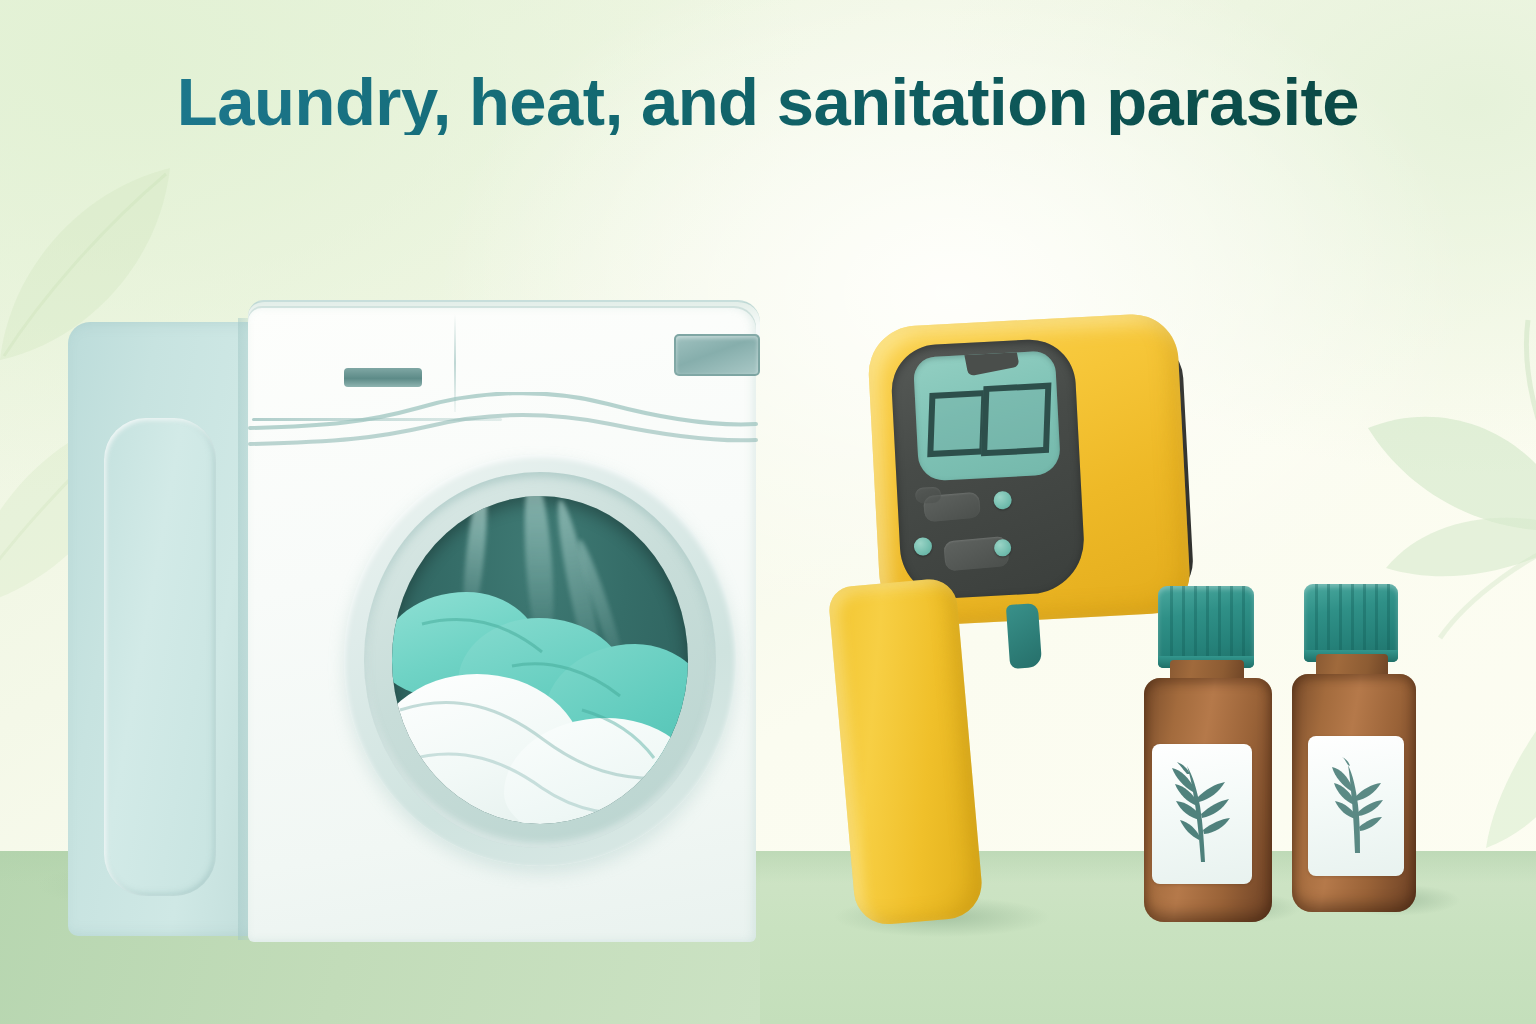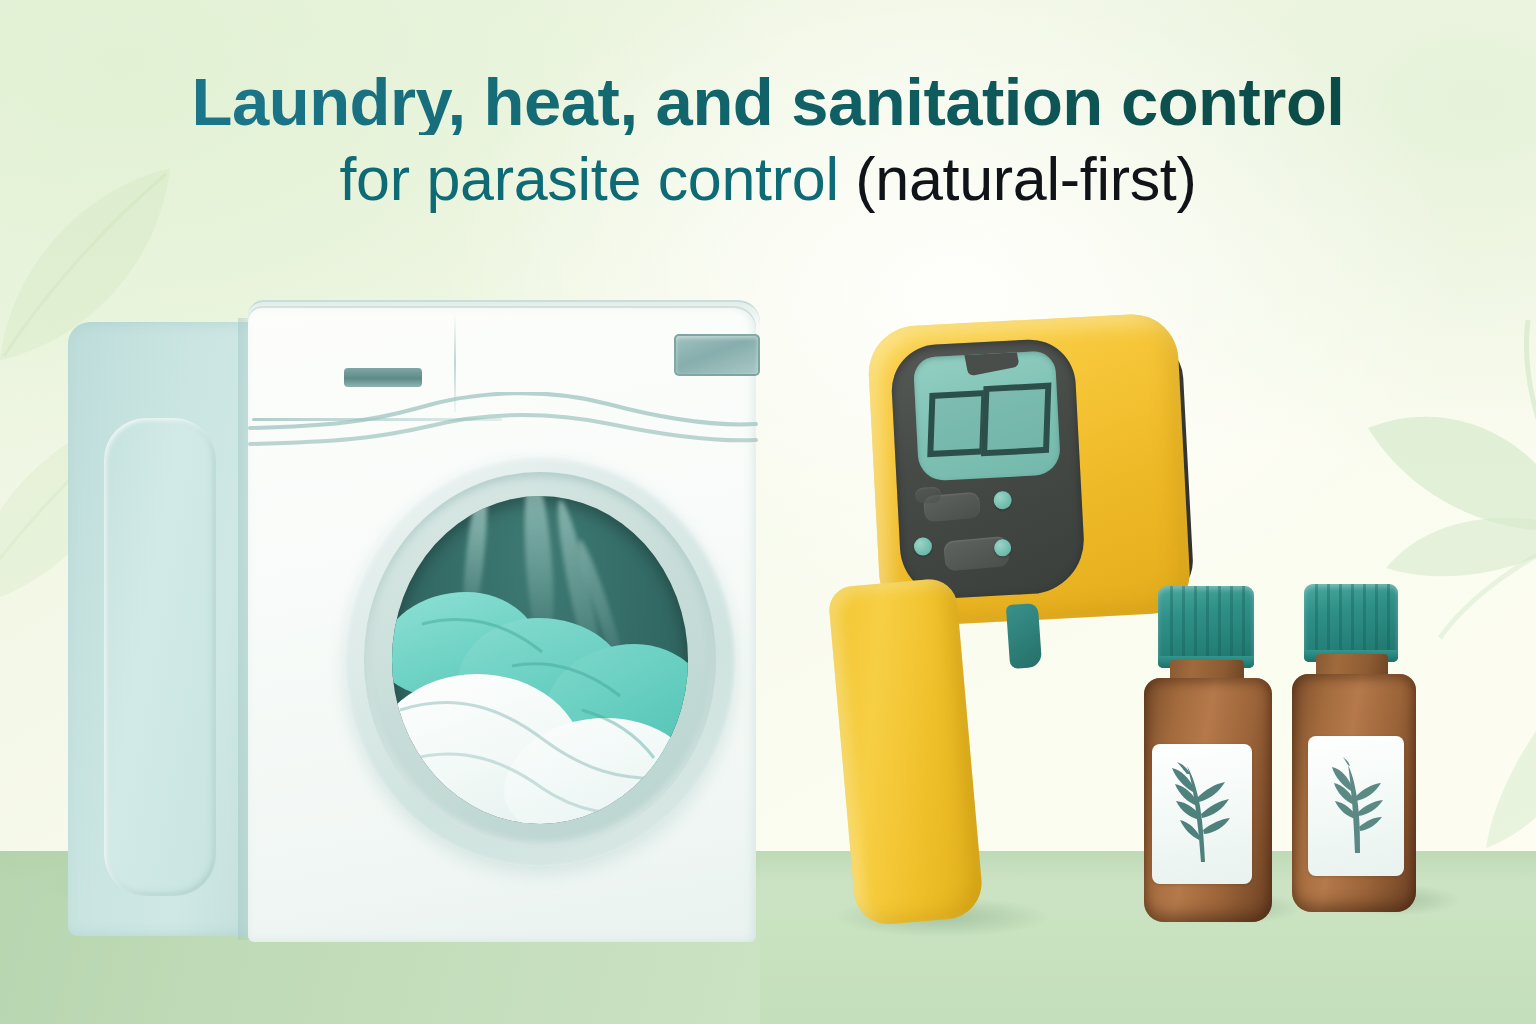--- a/index.html
+++ b/index.html
@@ -492,22 +492,21 @@
       <path d="M250 60 C196 120 146 190 136 258 C210 230 252 150 250 60 Z" fill="#bcdeb2" opacity="0.58"></path>
     </svg>
   </div>
 
   <div class="floor"></div>
   <div class="floor-left-dark"></div>
   <div class="floor-band-upper"></div>
   <div class="floor-shadow-machine"></div>
 
   <div class="title-block">
-    <span class="title-line1">Laundry, heat, and sanitation control</span>
-    <span class="title-line2"><span class="sub-teal">for parasite control </span><span class="sub-dark">(natural-first)</span></span>
+    <span class="title-line1">Laundry, heat, and sanitation parasite</span>
   </div>
 
   <div class="washer">
     <div class="washer-side">
       <div class="washer-side-inset"></div>
     </div>
     <div class="washer-side-edge"></div>
 
     <div class="washer-top-curve"></div>
     <div class="washer-front"></div>

